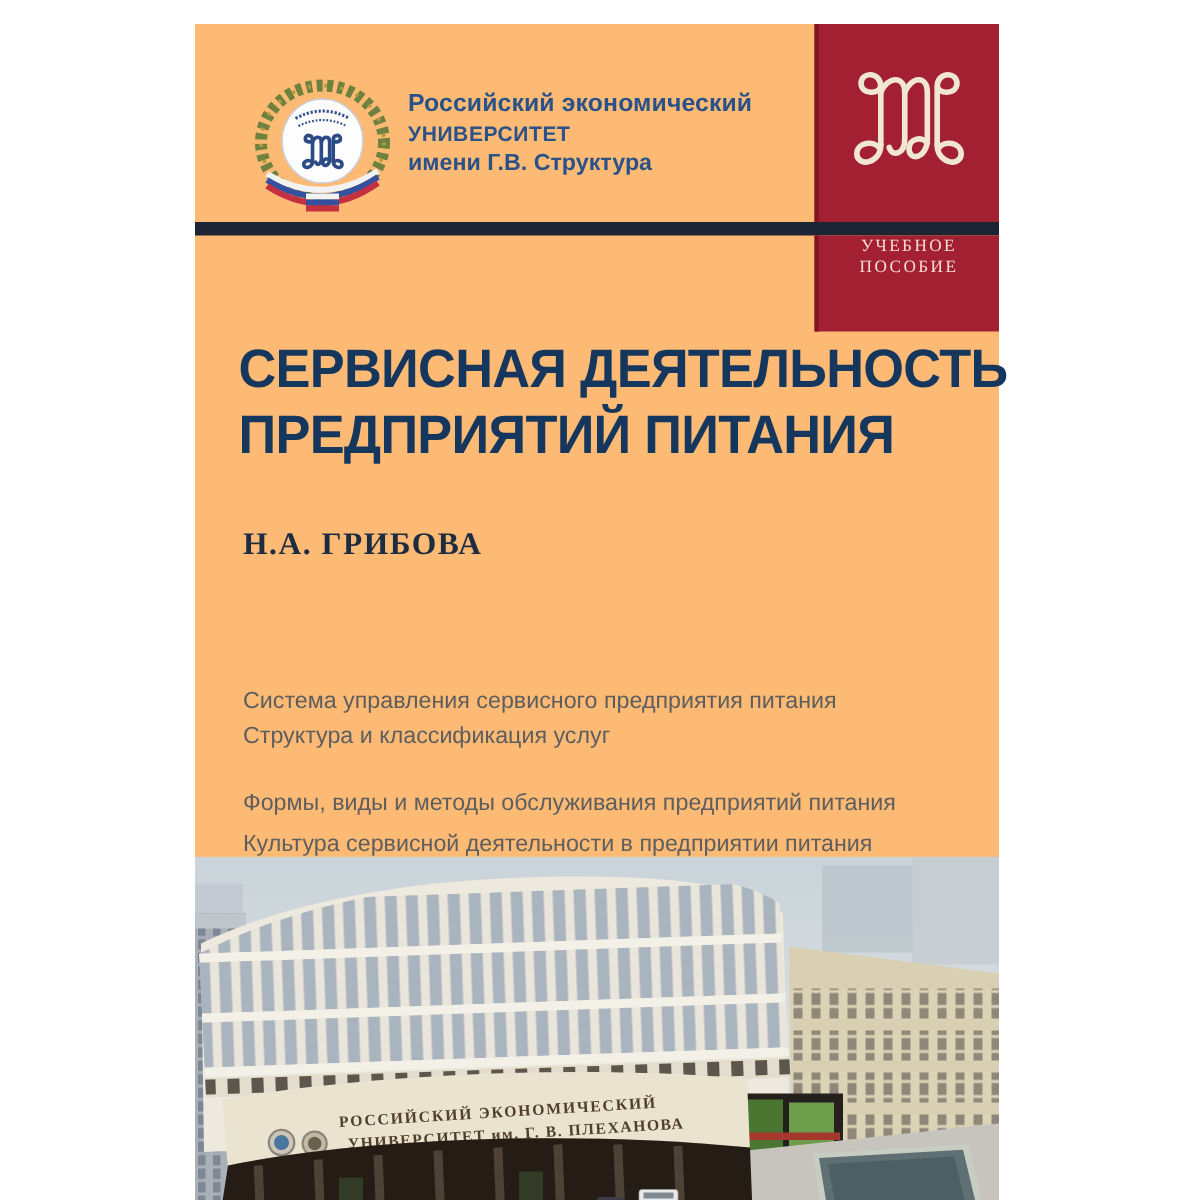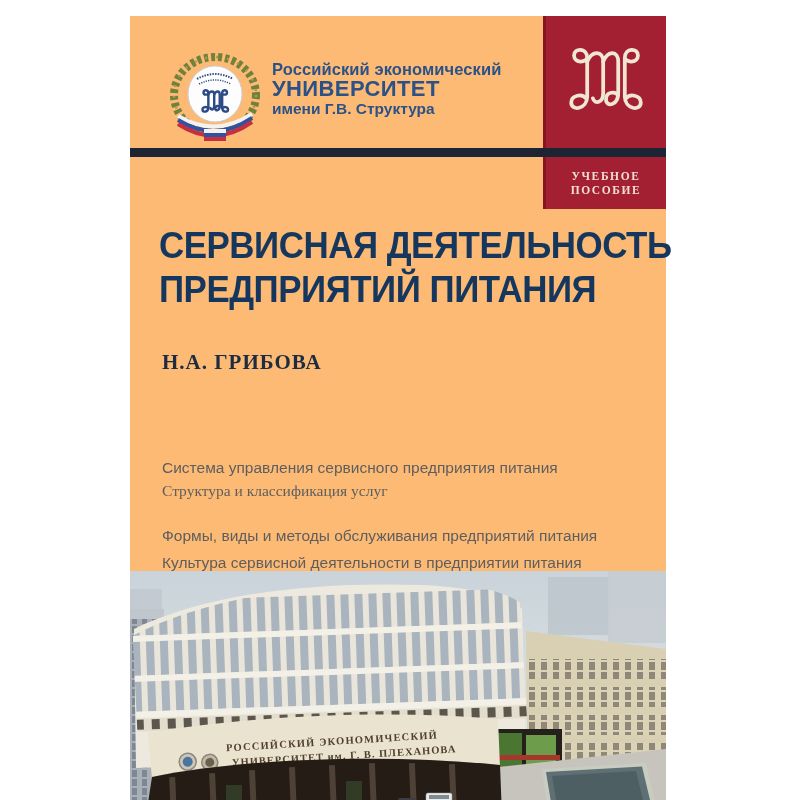--- a/index.html
+++ b/index.html
@@ -4,41 +4,41 @@
 <style>
   html,body{margin:0;padding:0;}
   body{width:800px;height:800px;background:#ffffff;font-family:"Liberation Sans",sans-serif;position:relative;overflow:hidden;}
   .canvas{position:absolute;left:0;top:0;width:800px;height:800px;background:#ffffff;}
   .cover{position:absolute;left:130px;top:16px;width:536px;height:800px;background:#fdba74;}
 
   
   .emblem{position:absolute;left:36px;top:30px;width:98px;height:96px;}
   .univ-text{position:absolute;left:142px;top:44px;color:#2b5288;}
   .univ-line1{font-size:16.5px;font-weight:bold;line-height:19px;letter-spacing:.1px;}
-  .univ-line2{font-size:22px;font-weight:bold;line-height:20px;letter-spacing:.4px;}
+  .univ-line2{font-size:14px;font-weight:bold;line-height:20px;letter-spacing:.4px;}
   .univ-line3{font-size:15.5px;font-weight:600;line-height:19px;}
 
   
   .red-panel{position:absolute;left:413px;top:0;width:123px;height:132px;background:#a32033;border-left:3px solid #871425;box-sizing:border-box;}
   .red-panel svg{display:block;margin:22px auto 0 auto;}
   .navy-band{position:absolute;left:0;top:132px;width:536px;height:9px;background:#1d2534;}
-  .badge{position:absolute;left:413px;top:141px;width:123px;height:52px;background:#a32033;border-left:3px solid #871425;box-sizing:border-box;
-         display:flex;flex-direction:column;align-items:center;justify-content:center;
-         color:#f2ddd2;font-family:"Liberation Serif",serif;font-weight:bold;font-size:11.5px;letter-spacing:1.6px;line-height:14px;}
+  .badge{position:absolute;left:413px;top:141px;width:123px;height:64px;background:#a32033;border-left:3px solid #871425;box-sizing:border-box;
+         display:flex;flex-direction:column;align-items:center;justify-content:flex-start;
+         color:#f2ddd2;font-family:"Liberation Serif",serif;font-weight:normal;font-size:11.5px;letter-spacing:1.6px;line-height:14px;}
 
   
   .title{position:absolute;left:29px;top:208px;color:#15375e;font-weight:bold;font-size:36px;line-height:44px;letter-spacing:-.5px;
          transform:scaleX(.97);transform-origin:left top;white-space:nowrap;}
   .author{position:absolute;left:32px;top:334px;color:#1e2c42;font-family:"Liberation Serif",serif;font-weight:bold;font-size:21px;letter-spacing:1px;}
 
   
   .topics{position:absolute;left:32px;top:443px;width:480px;color:#5d5e5f;font-size:15.5px;line-height:17.5px;}
   .topic{position:absolute;left:0;}
   .topic-1{top:0;}
-  .topic-2{top:23px;font-family:Liberation Serif, serif;}
+  .topic-2{top:23px;}
   .topic-3{top:68px;text-align:right;}
   .topic-4{top:95px;}
 
   
   .photo{position:absolute;left:0;top:555px;width:536px;height:245px;overflow:hidden;}
   .photo svg{display:block;}
 </style>
 </head>
 <body>
 

